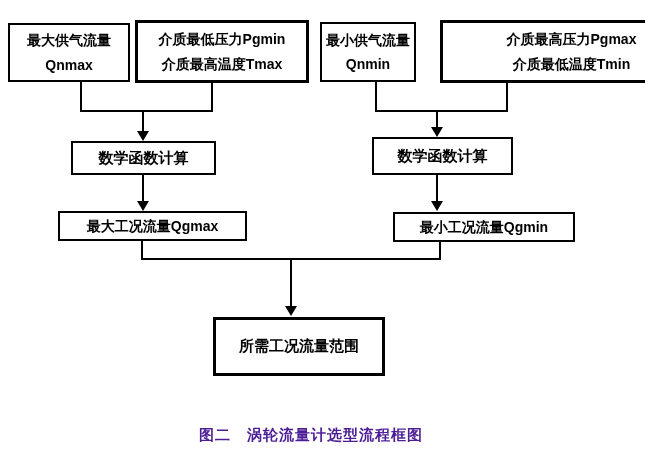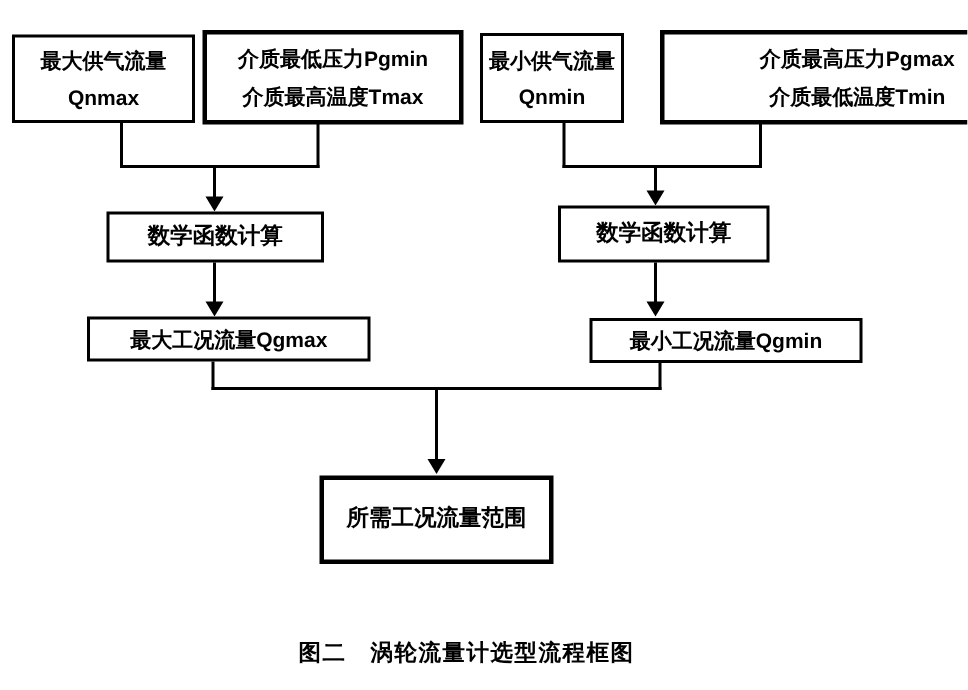--- a/index.html
+++ b/index.html
@@ -51,21 +51,21 @@
     border-right: 6px solid transparent;
     border-top: 10px solid #000;
   }
   .caption {
     position: absolute;
     left: 0;
     width: 622px;
     text-align: center;
     font-size: 15px;
     font-weight: bold;
-    color: #000000;
+    color: #4c1d95;
     letter-spacing: 1px;
   }
 </style>
 </head>
 <body>
 
 <div class="canvas">
 
   <div class="box fs14" style="left:8px; top:23px; width:122px; height:59px;">
     <span>最大供气流量</span>
@@ -120,19 +120,19 @@
   <div class="box fs14" style="left:358px; top:212px; width:182px; height:30px;margin-left:35px;">
     <span>最小工况流量Qgmin</span>
   </div>
 
   <div class="vline" style="left:141px; top:241px; height:19px;"></div>
   <div class="vline" style="left:439px; top:242px; height:18px;"></div>
   <div class="hline" style="left:141px; top:258px; width:300px;"></div>
   <div class="vline" style="left:290px; top:260px; height:47px;"></div>
   <div class="arrowhead" style="left:285px; top:306px;"></div>
 
-  <div class="box fs15 thick" style="left:213px; top:317px; width:156px; height:59px;">
+  <div class="box fs15 thick" style="left:213px; top:317px; width:172px; height:59px;">
     <span>所需工况流量范围</span>
   </div>
 
   <div class="caption" style="top:426px;">图二　涡轮流量计选型流程框图</div>
 
 </div>
 
 </body></html>

